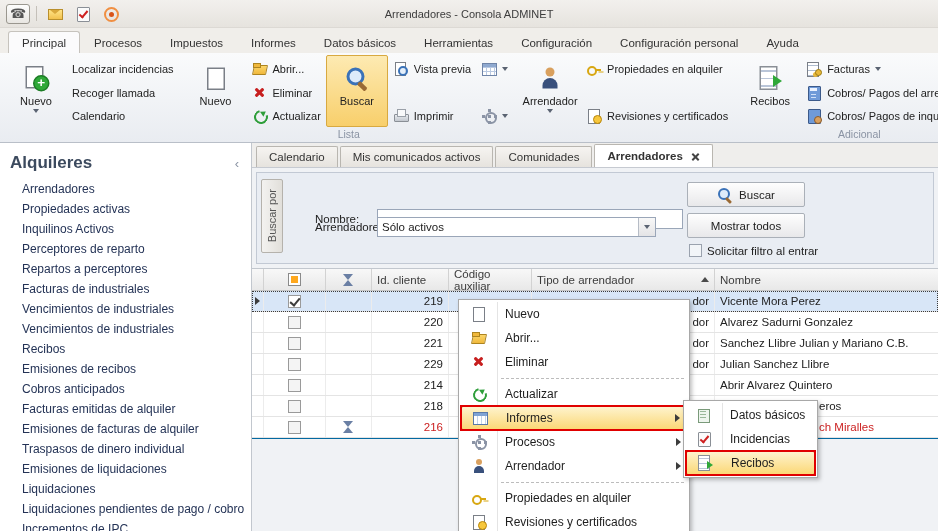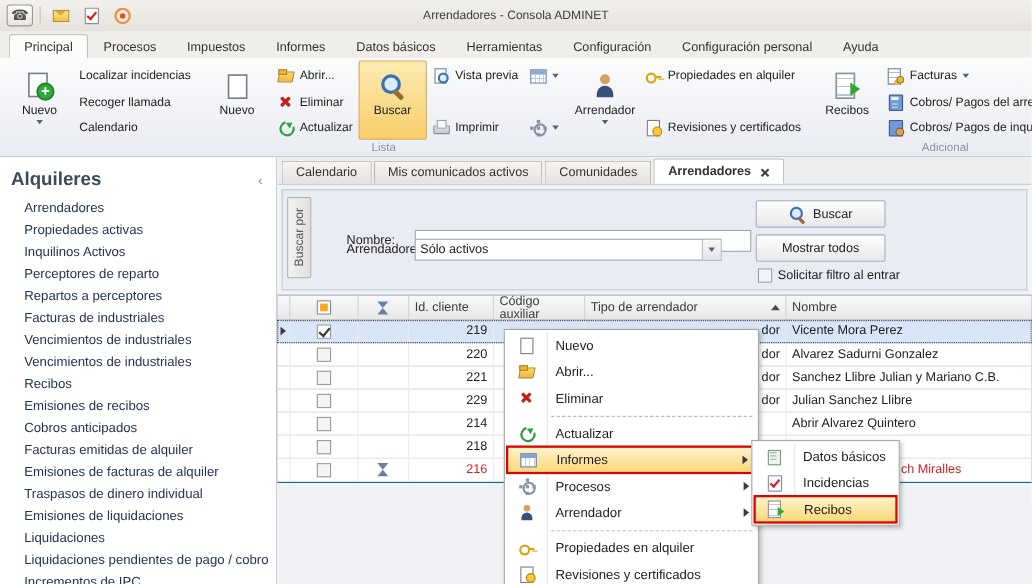--- a/index.html
+++ b/index.html
@@ -623,20 +623,21 @@
               </div>
             <div class="c-chk">
               <span class="cb"></span>
             </div>
             <div class="c-hg">
               <span class="ic ic-hourglass hg-hide"></span>
             </div>
             <div class="c-id">218</div>
             <div class="c-cod"></div>
             <div class="c-tipo"></div>
+            <div class="c-nom">eros</div>
           </div>
 
           <div class="trow alert partial">
             <div class="c-ind">
               </div>
             <div class="c-chk">
               <span class="cb"></span>
             </div>
             <div class="c-hg">
               <span class="ic ic-hourglass hg-hide show"></span>

